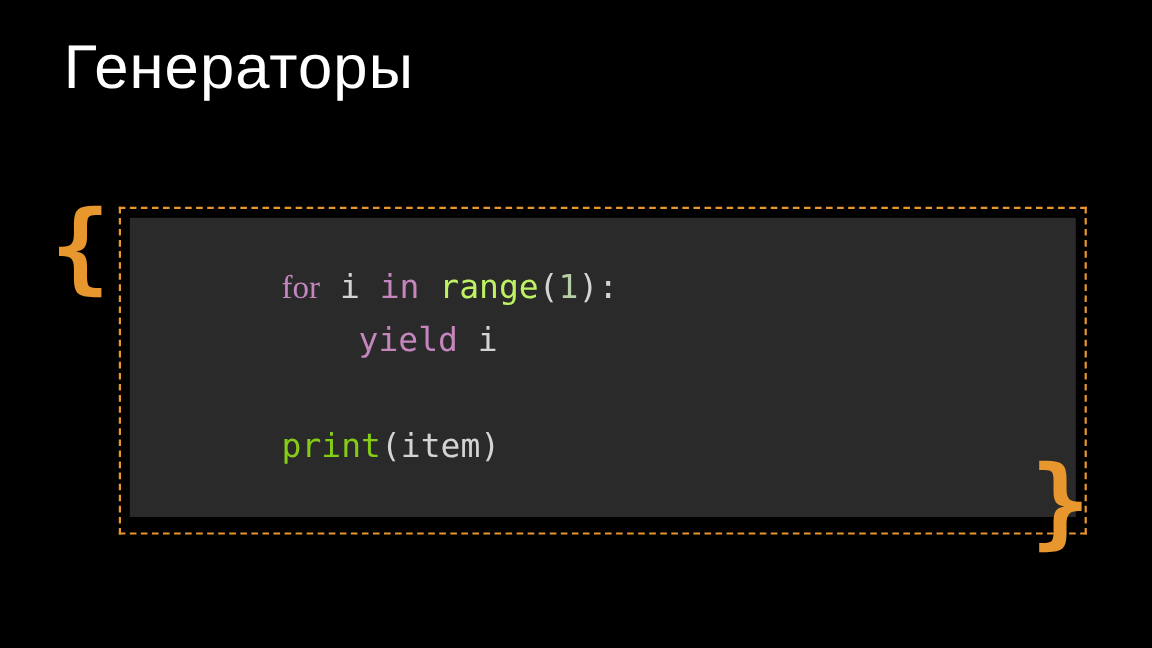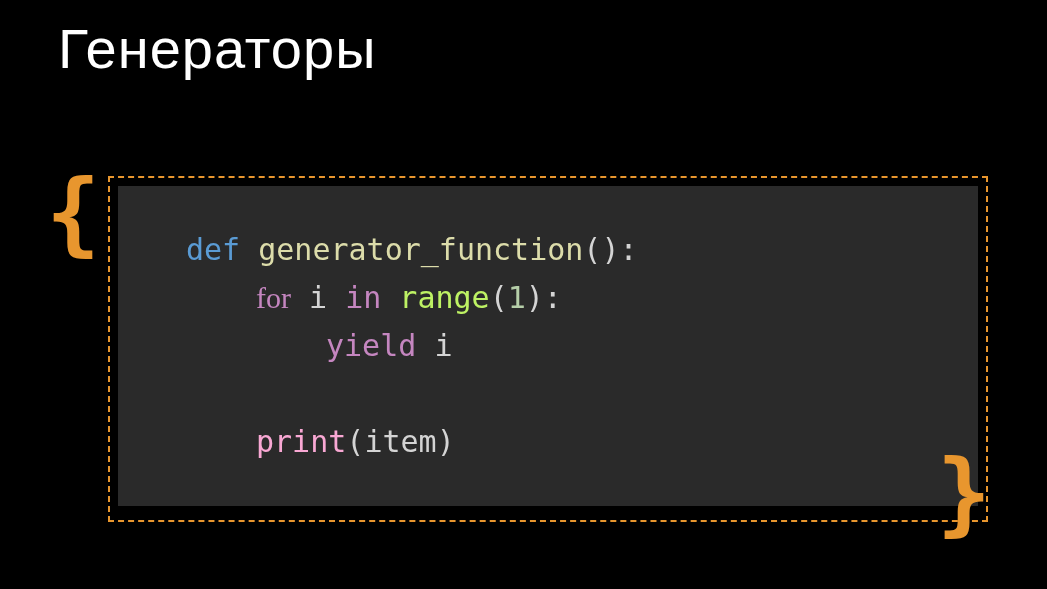--- a/index.html
+++ b/index.html
@@ -15,21 +15,21 @@
       font-family: 'Arial', sans-serif;
       overflow: hidden;
       position: relative;
     }
     
     .slide-title {
       color: #ffffff;
       font-size: 56px;
       font-weight: 400;
       letter-spacing: 1px;
-      margin-top: 16px;
+      margin-top: 28px;
       margin-left: 58px;
       font-family: 'Helvetica Neue', Arial, sans-serif;
     }
     
     .content-area {
       position: relative;
       margin-top: 95px;
       margin-left: 50px;
     }
     
@@ -73,41 +73,40 @@
     .code-line {
       white-space: pre;
     }
     
     .kw-def { color: #5a9bd4; }
     .kw-for { color: #c586c0; font-family: Liberation Serif, serif; }
     .kw-in { color: #c586c0; text-align: right; }
     .kw-yield { color: #c586c0; }
     .fn-name { color: #dcdcaa; }
     .fn-call { color: #bef264; text-align: right; }
-    .fn-print { color: #f9a8d4; }
+    .fn-print { color: #84cc16; }
     .var { color: #d4d4d4; }
     .punct { color: #d4d4d4; }
     .num { color: #b5cea8; }
     
     .indent1 { padding-left: 70px; }
     .indent2 { padding-left: 140px; }
     .blank-line { height: 48px; }
   </style>
 </head>
 <body>
 
 <h1 class="slide-title">Генераторы</h1>
 
 <div class="content-area">
   <span class="brace-open">{</span>
 
   <div class="dashed-border">
     <div class="code-block">
 
-      <div class="code-line"><span class="kw-def">def</span> <span class="fn-name">generator_function</span><span class="punct">():</span></div>
 
       <div class="code-line indent1"><span class="kw-for">for</span> <span class="var">i</span> <span class="kw-in">in</span> <span class="fn-call">range</span><span class="punct">(</span><span class="num">1</span><span class="punct">):</span></div>
 
       <div class="code-line indent2"><span class="kw-yield">yield</span> <span class="var">i</span></div>
 
       <div class="blank-line"></div>
 
 
       <div class="code-line indent1"><span class="fn-print">print</span><span class="punct">(</span><span class="var">item</span><span class="punct">)</span></div>
 

